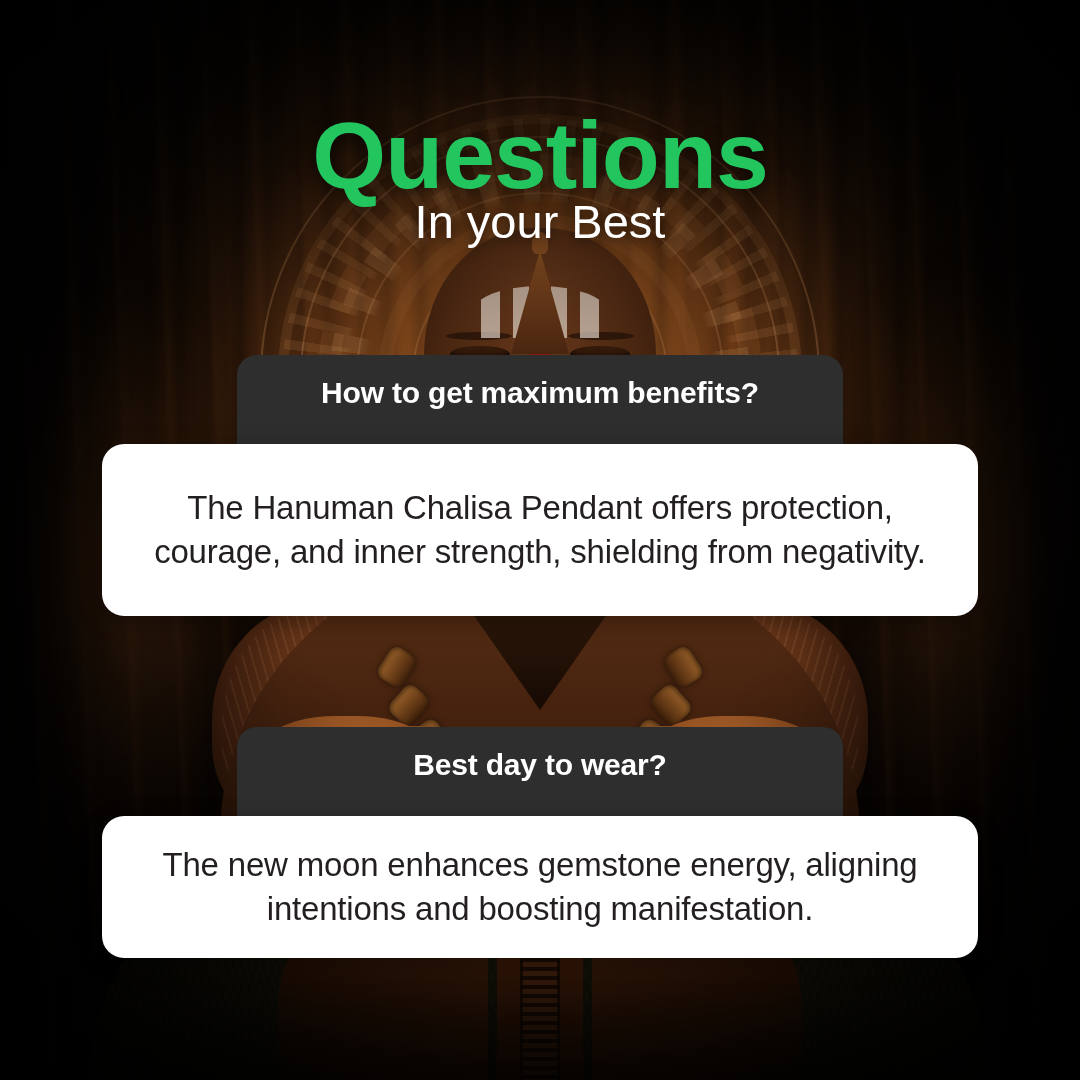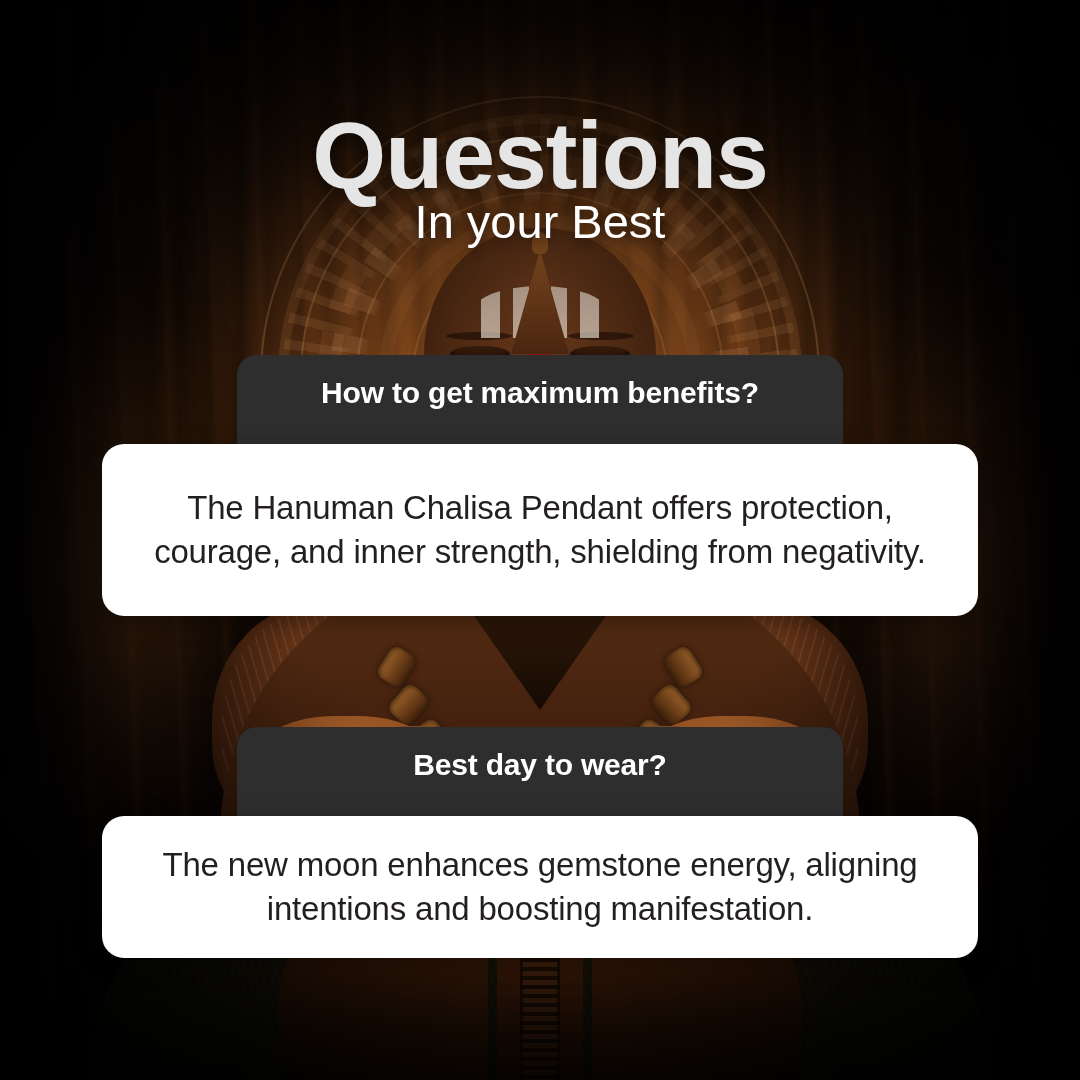--- a/index.html
+++ b/index.html
@@ -220,21 +220,21 @@
   .dim-top { position:absolute; left:0; right:0; top:0; height:360px; pointer-events:none;
     background:linear-gradient(180deg, rgba(0,0,0,.62) 0%, rgba(0,0,0,.34) 45%, rgba(0,0,0,0) 100%); }
   .dim-bottom { position:absolute; left:0; right:0; bottom:0; height:200px; pointer-events:none;
     background:linear-gradient(0deg, rgba(0,0,0,.72) 0%, rgba(0,0,0,0) 100%); }
 
   
   .content { position:absolute; inset:0; }
 
   .title {
     position:absolute; left:0; right:0; top:108px; text-align:center;
-    font-size:95px; font-weight:700; color:#e5e5e5; letter-spacing:-1px;
+    font-size:95px; font-weight:700; color:#22c55e; letter-spacing:-1px;
     line-height:1.0;
     text-shadow:0 3px 18px rgba(0,0,0,.55);
   }
   .subtitle {
     position:absolute; left:0; right:0; top:196px; text-align:center;
     font-size:47px; font-weight:400; color:#ffffff; line-height:1.1;
     text-shadow:0 2px 12px rgba(0,0,0,.5);
   }
 
   .qa { position:absolute; left:0; right:0; }

